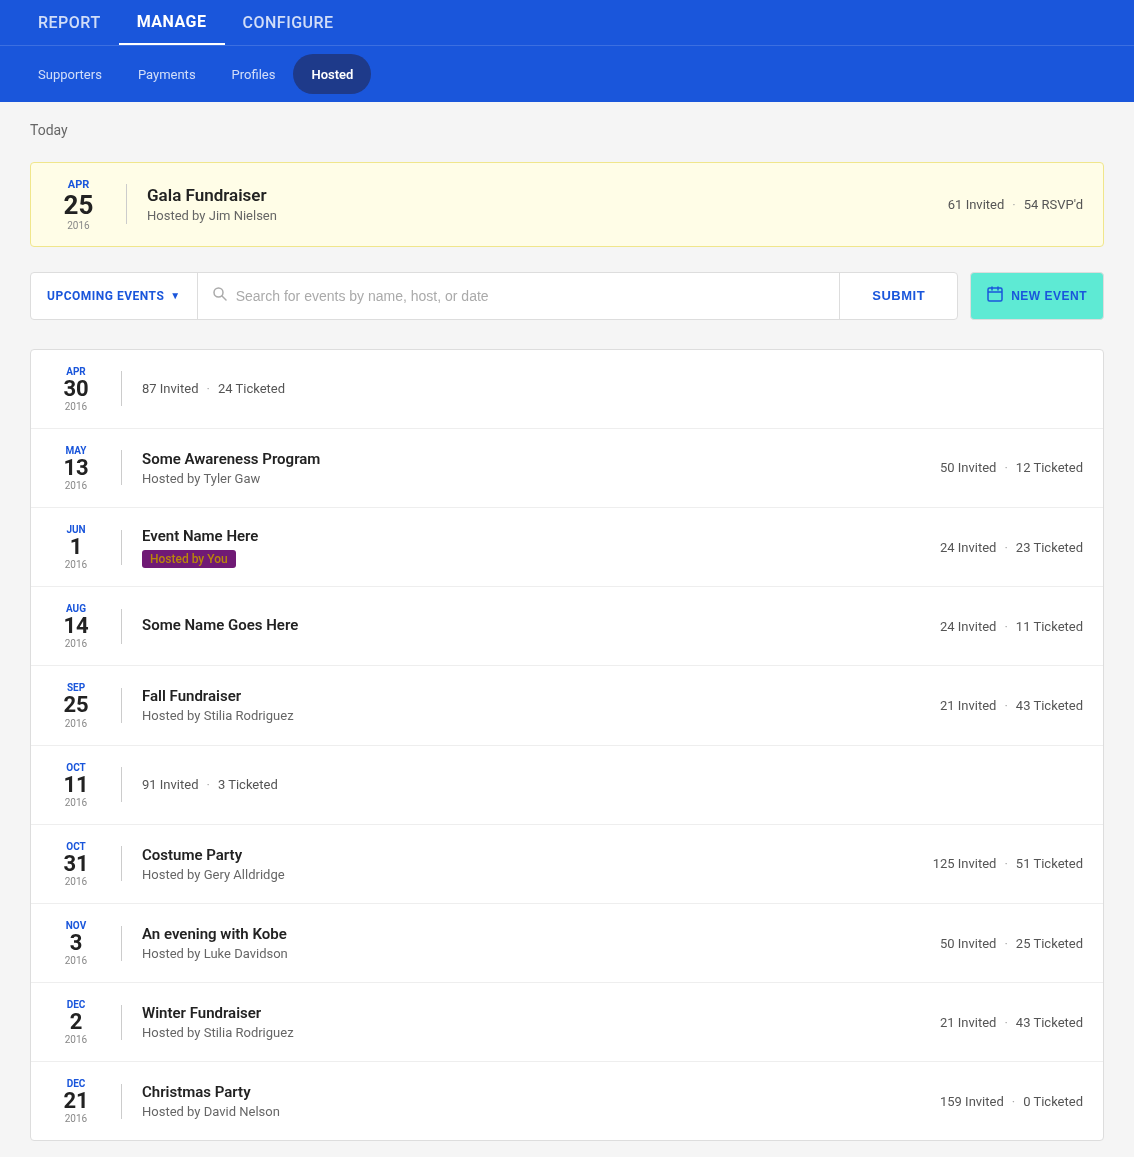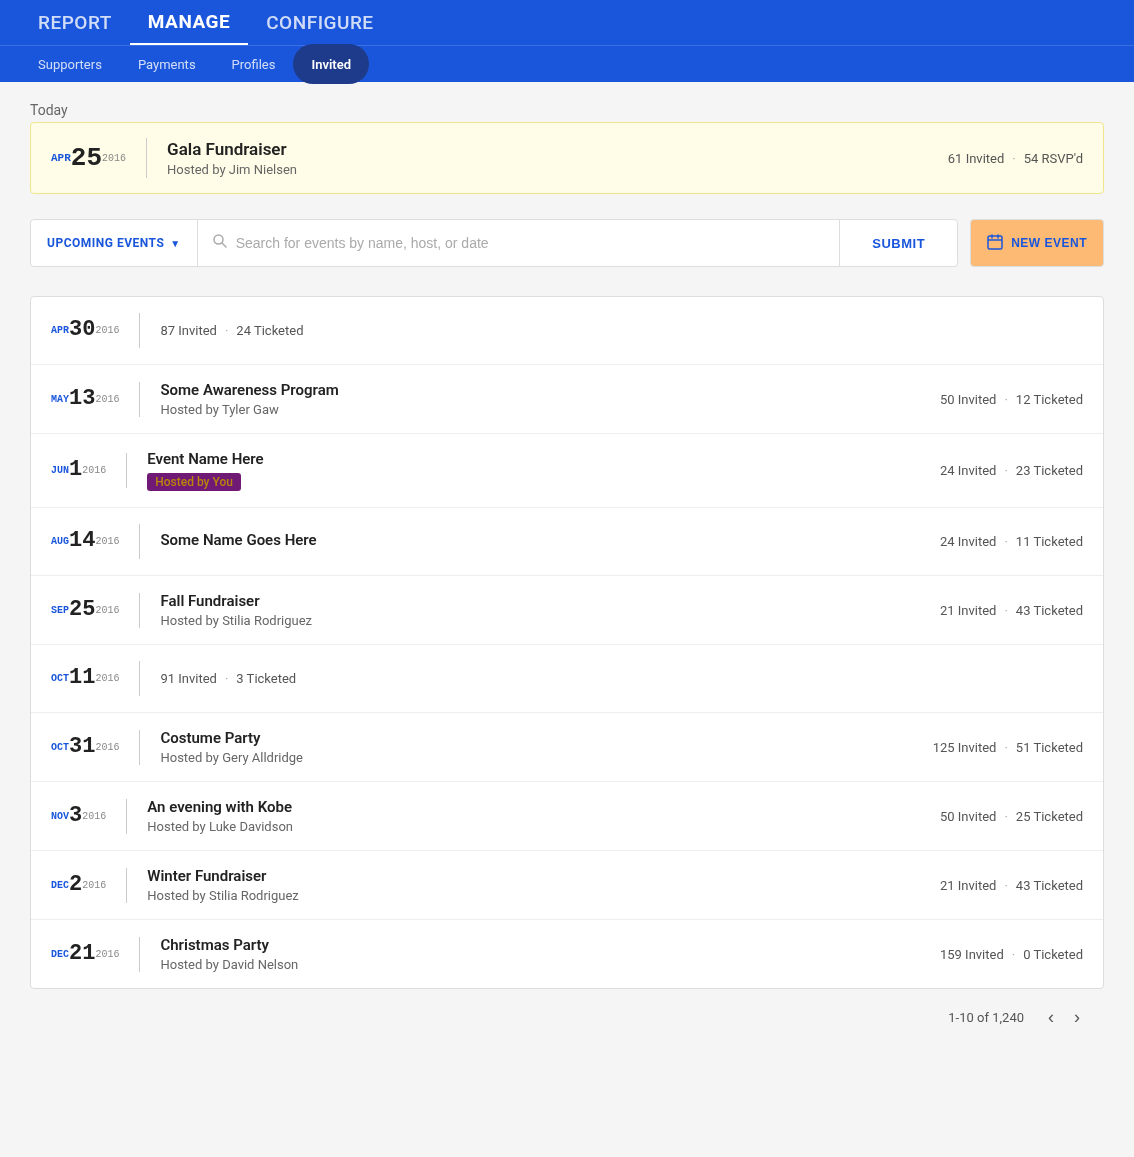--- a/index.html
+++ b/index.html
@@ -8,42 +8,42 @@
     
     .top-nav {
       background: #1a56db;
       display: flex;
       align-items: center;
       height: 45px;
       padding: 0 20px;
     }
     .top-nav-item {
       color: rgba(255,255,255,0.8);
-      font-size: 19px;
+      font-size: 16px;
       font-weight: 500;
       letter-spacing: 0.5px;
       padding: 0 18px;
       height: 45px;
       display: flex;
       align-items: center;
       cursor: pointer;
       text-transform: uppercase;
     }
     .top-nav-item.active {
       color: #fff;
       border-bottom: 2px solid #fff;
       font-weight: 700;
     }
 
     
     .sub-nav {
       background: #1a56db;
       display: flex;
       align-items: center;
-      height: 37px;
+      height: 57px;
       padding: 0 20px;
       border-top: 1px solid rgba(255,255,255,0.15);
     }
     .sub-nav-item {
       color: rgba(255,255,255,0.8);
       font-size: 13px;
       padding: 0 18px;
       height: 40px;
       display: flex;
       align-items: center;
@@ -58,40 +58,40 @@
 
     
     .main-content {
       padding: 20px 30px;
       background: #f5f5f5;
     }
 
     .today-label {
       font-size: 14px;
       color: #666;
-      margin-bottom: 4px;
+      margin-bottom: 24px;
       font-weight: 400;
     }
 
     
     .today-event {
       background: #fffde7;
       border: 1px solid #f0e68c;
       border-radius: 4px;
       display: flex;
       align-items: center;
       padding: 15px 20px;
       margin-bottom: 25px;
     }
     .event-date-block {
       display: flex;
+      flex-direction: column;
       align-items: center;
       min-width: 55px;
       margin-right: 20px;
-      font-family: Liberation Mono, monospace;
     }
     .event-date-month {
       font-size: 11px;
       font-weight: 700;
       text-transform: uppercase;
       color: #1a56db;
     }
     .event-date-day {
       font-size: 26px;
       font-weight: 700;
@@ -187,21 +187,21 @@
       font-size: 13px;
       font-weight: 700;
       letter-spacing: 0.5px;
       text-transform: uppercase;
       padding: 0 32px;
       cursor: pointer;
       border-left: 1px solid #ddd;
       height: 100%;
     }
     .btn-new-event {
-      background: #fdba74;
+      background: #5eead4;
       border: 1px solid #ddd;
       border-radius: 4px;
       color: #1a56db;
       font-size: 12px;
       font-weight: 700;
       letter-spacing: 0.5px;
       text-transform: uppercase;
       padding: 0 16px;
       cursor: pointer;
       display: flex;
@@ -277,21 +277,21 @@
 <nav class="top-nav">
   <div class="top-nav-item">REPORT</div>
   <div class="top-nav-item active">MANAGE</div>
   <div class="top-nav-item">CONFIGURE</div>
 </nav>
 
 <nav class="sub-nav">
   <div class="sub-nav-item">Supporters</div>
   <div class="sub-nav-item">Payments</div>
   <div class="sub-nav-item">Profiles</div>
-  <div class="sub-nav-item active">Invited</div>
+  <div class="sub-nav-item active">Hosted</div>
 </nav>
 
 <div class="main-content">
 
   <div class="today-label">Today</div>
 
   <div class="today-event">
     <div class="event-date-block">
       <span class="event-date-month">APR</span>
       <span class="event-date-day">25</span>

